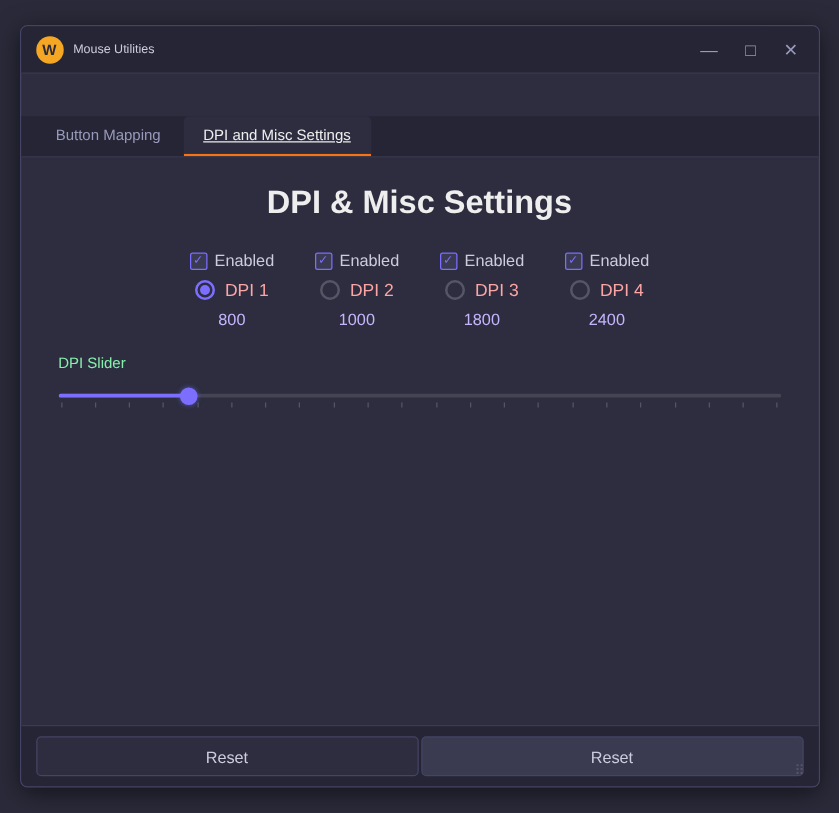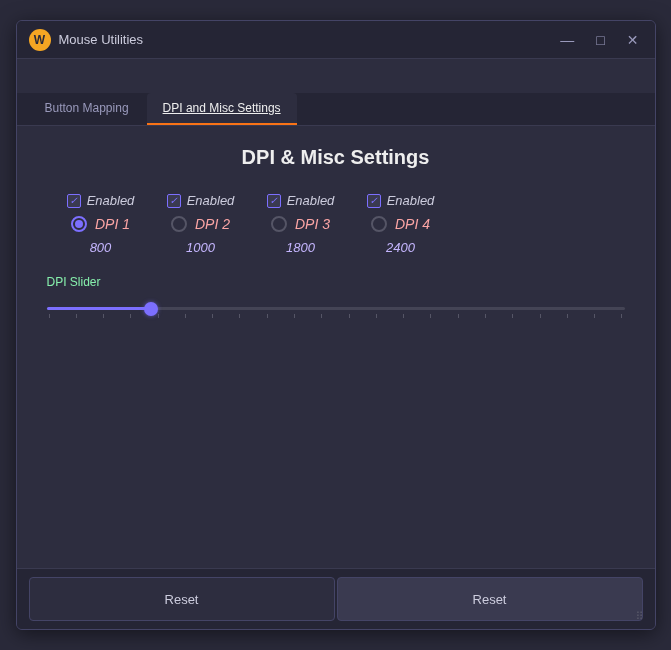--- a/index.html
+++ b/index.html
@@ -51,21 +51,21 @@
       display: flex;
       align-items: center;
       justify-content: center;
       font-size: 12px;
       font-weight: bold;
       color: #2a2a3a;
     }
 
     .titlebar-title {
       color: #ccccdd;
-      font-size: 13px;
+      font-size: 10px;
       font-weight: 400;
     }
 
     .titlebar-controls {
       display: flex;
       gap: 14px;
       align-items: center;
     }
 
     .titlebar-btn {
@@ -114,32 +114,31 @@
       text-decoration: underline;
     }
 
     .content {
       flex: 1;
       padding: 20px 24px;
       overflow: hidden;
     }
 
     .page-title {
-      font-size: 20px;
+      font-size: 26px;
       font-weight: 700;
       color: #eeeeee;
       text-align: center;
       margin-bottom: 24px;
     }
 
     .dpi-section {
       display: flex;
-      justify-content: flex-start;
+      justify-content: center;
       padding: 0 10px;
-      font-style: italic;
     }
 
     .dpi-column {
       display: flex;
       flex-direction: column;
       align-items: center;
       gap: 8px;
       min-width: 100px;
     }
 
@@ -279,21 +278,21 @@
       display: flex;
       gap: 2px;
       padding: 8px 12px;
       background: #252535;
       border-top: 1px solid #3a3a50;
       flex-shrink: 0;
     }
 
     .footer-btn {
       flex: 1;
-      height: 44px;
+      height: 32px;
       border: 1px solid #444466;
       background: #2d2d3f;
       color: #ccccdd;
       font-size: 13px;
       font-family: inherit;
       cursor: pointer;
       border-radius: 4px;
       transition: background 0.15s;
     }
 

